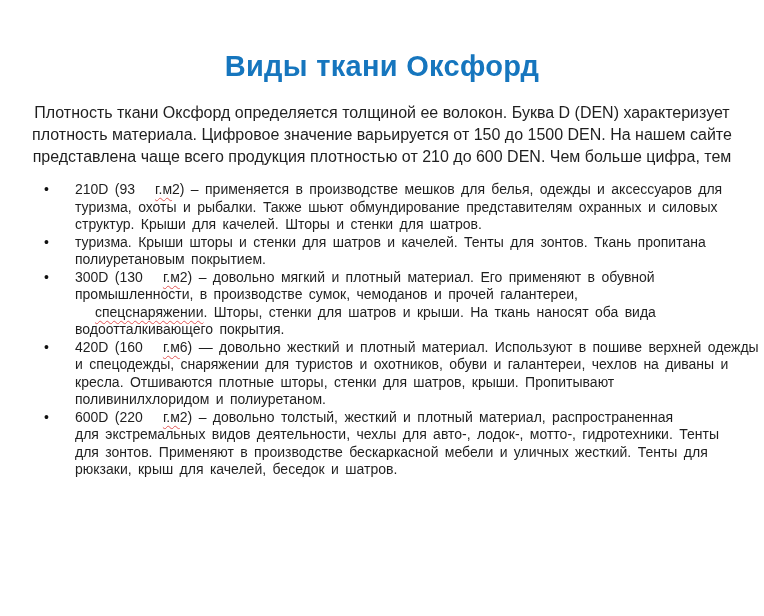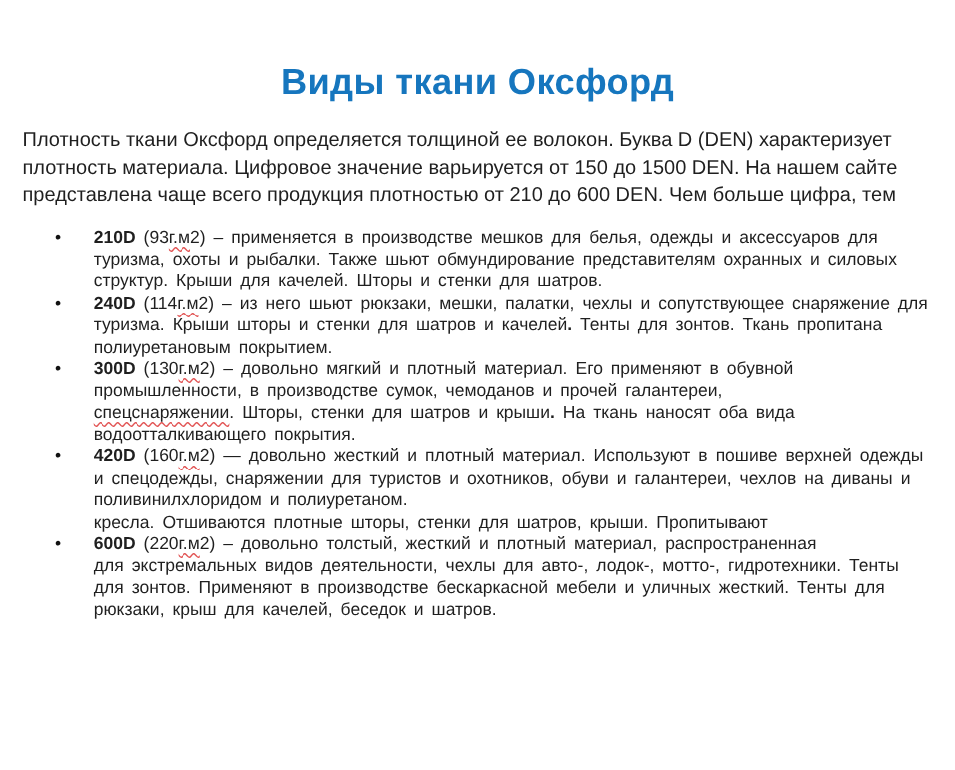--- a/index.html
+++ b/index.html
@@ -5,36 +5,37 @@
   html,body{margin:0;padding:0;}
   body{
     width:764px;height:616px;overflow:hidden;background:#ffffff;
     font-family:"Liberation Sans",sans-serif;color:#1f1f1f;
   }
   .page{width:764px;height:616px;position:relative;}
   .title{
     margin:50px 0 0;font-size:29px;font-weight:bold;text-align:center;
     letter-spacing:.3px;color:#1676be;
   }
-  .intro{margin:19px 18px 0;font-size:16px;line-height:22px;}
+  .intro{margin:19px 18px 0;font-size:16px;line-height:22px;text-align:center;}
   .intro-line{white-space:nowrap;}
   .fabric-list{
     list-style:none;margin:13px 0 0;padding:0 0 0 75px;
     font-size:14px;line-height:17.5px;
   }
   .fabric-list li{position:relative;}
   .bullet{position:absolute;left:-31px;top:0;font-size:14px;color:#111;}
   .line{white-space:nowrap;word-spacing:2.5px;}
-  .bold{font-weight:bold;}
+  .bold{font-weight:normal;}
   .squiggle{
     text-decoration:underline;
     text-decoration-style:wavy;
     text-decoration-color:var(--sq-color,#e25555);
     text-decoration-thickness:1px;
     text-underline-offset:3px;
+    padding-left:20px;
   }
 </style>
 </head>
 <body style="color: rgb(31, 31, 31);">
 
 <div class="page">
   <h1 class="title" style="color: rgb(22, 118, 190);">Виды ткани Оксфорд</h1>
 
   <div class="intro">
     <div class="intro-line">Плотность ткани Оксфорд определяется толщиной ее волокон. Буква D (DEN) характеризует</div>
@@ -44,37 +45,36 @@
 
   <ul class="fabric-list">
       <li>
         <span class="bullet">•</span>
         <div class="line"><span class="bold">210D</span><span> (93</span><span class="squiggle">г.м</span><span>2) – применяется в производстве мешков для белья, одежды и аксессуаров для</span></div>
         <div class="line"><span>туризма, охоты и рыбалки. Также шьют обмундирование представителям охранных и силовых</span></div>
         <div class="line"><span>структур. Крыши для качелей. Шторы и стенки для шатров.</span></div>
       </li>
       <li>
         <span class="bullet">•</span>
-        <div class="line"><span class="bold">240D</span><span> (114</span><span class="squiggle">г.м</span><span>2) – из него шьют рюкзаки, мешки, палатки, чехлы и сопутствующее снаряжение для</span></div>
         <div class="line"><span>туризма. Крыши шторы и стенки для шатров и качелей</span><span class="bold">.</span><span> Тенты для зонтов. Ткань пропитана</span></div>
         <div class="line"><span>полиуретановым покрытием.</span></div>
       </li>
       <li>
         <span class="bullet">•</span>
         <div class="line"><span class="bold">300D</span><span> (130</span><span class="squiggle">г.м</span><span>2) – довольно мягкий и плотный материал. Его применяют в обувной</span></div>
         <div class="line"><span>промышленности, в производстве сумок, чемоданов и прочей галантереи,</span></div>
         <div class="line"><span class="squiggle">спецснаряжении</span><span>. Шторы, стенки для шатров и крыши</span><span class="bold">.</span><span> На ткань наносят оба вида</span></div>
         <div class="line"><span>водоотталкивающего покрытия.</span></div>
       </li>
       <li>
         <span class="bullet">•</span>
-        <div class="line"><span class="bold">420D</span><span> (160</span><span class="squiggle">г.м</span><span>2) — довольно жесткий и плотный материал. Используют в пошиве верхней одежды</span></div>
+        <div class="line"><span class="bold">420D</span><span> (160</span><span class="squiggle">г.м</span><span>6) — довольно жесткий и плотный материал. Используют в пошиве верхней одежды</span></div>
         <div class="line"><span>и спецодежды, снаряжении для туристов и охотников, обуви и галантереи, чехлов на диваны и</span></div>
+        <div class="line"><span>кресла. Отшиваются плотные шторы, стенки для шатров, крыши. Пропитывают</span></div>
         <div class="line"><span>поливинилхлоридом и полиуретаном.</span></div>
-        <div class="line"><span>кресла. Отшиваются плотные шторы, стенки для шатров, крыши. Пропитывают</span></div>
       </li>
       <li>
         <span class="bullet">•</span>
         <div class="line"><span class="bold">600D</span><span> (220</span><span class="squiggle">г.м</span><span>2) – довольно толстый, жесткий и плотный материал, распространенная</span></div>
         <div class="line"><span>для экстремальных видов деятельности, чехлы для авто-, лодок-, мотто-, гидротехники. Тенты</span></div>
         <div class="line"><span>для зонтов. Применяют в производстве бескаркасной мебели и уличных жесткий. Тенты для</span></div>
         <div class="line"><span>рюкзаки, крыш для качелей, беседок и шатров.</span></div>
       </li>
     </ul>
 </div>

